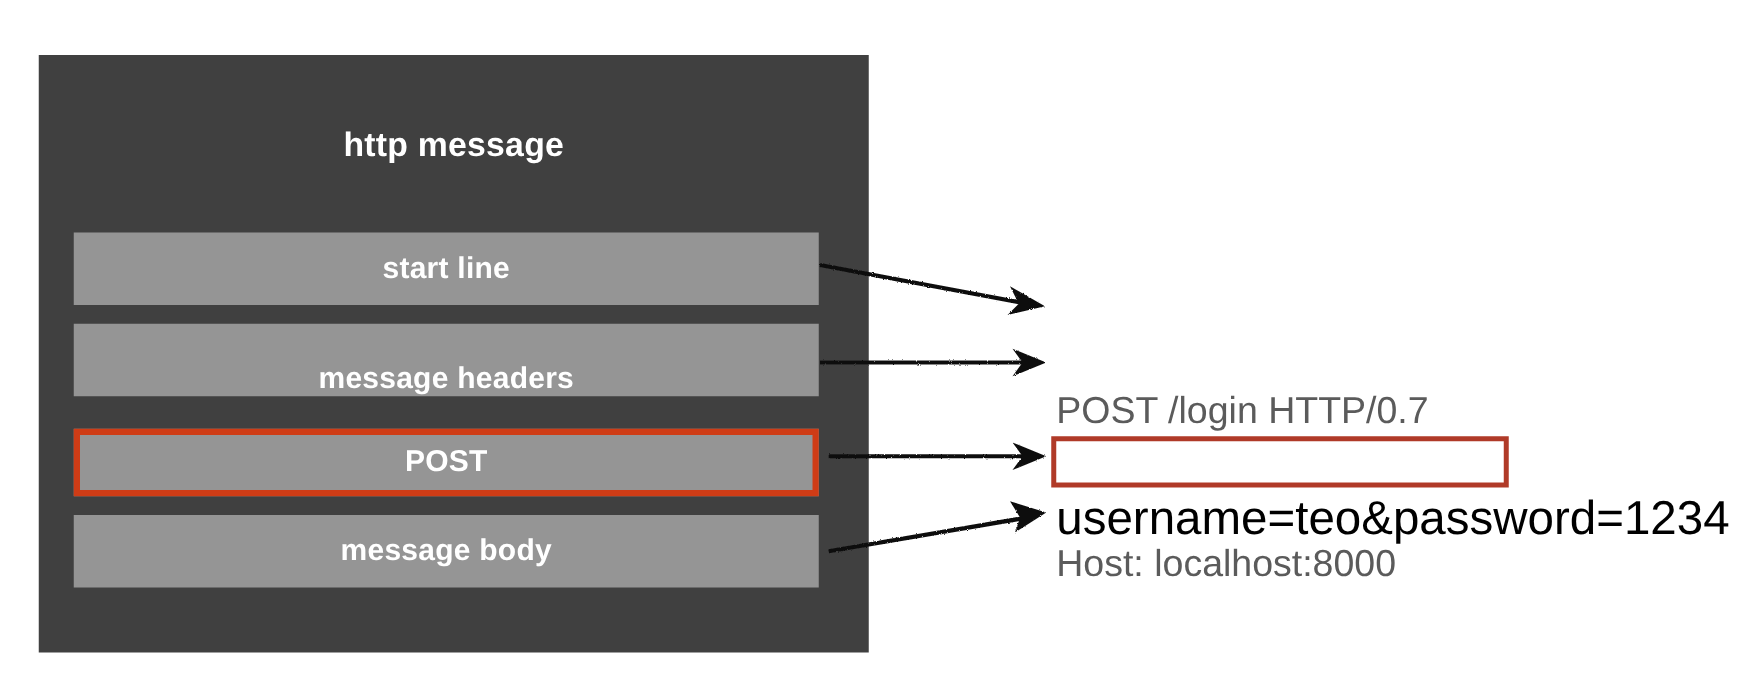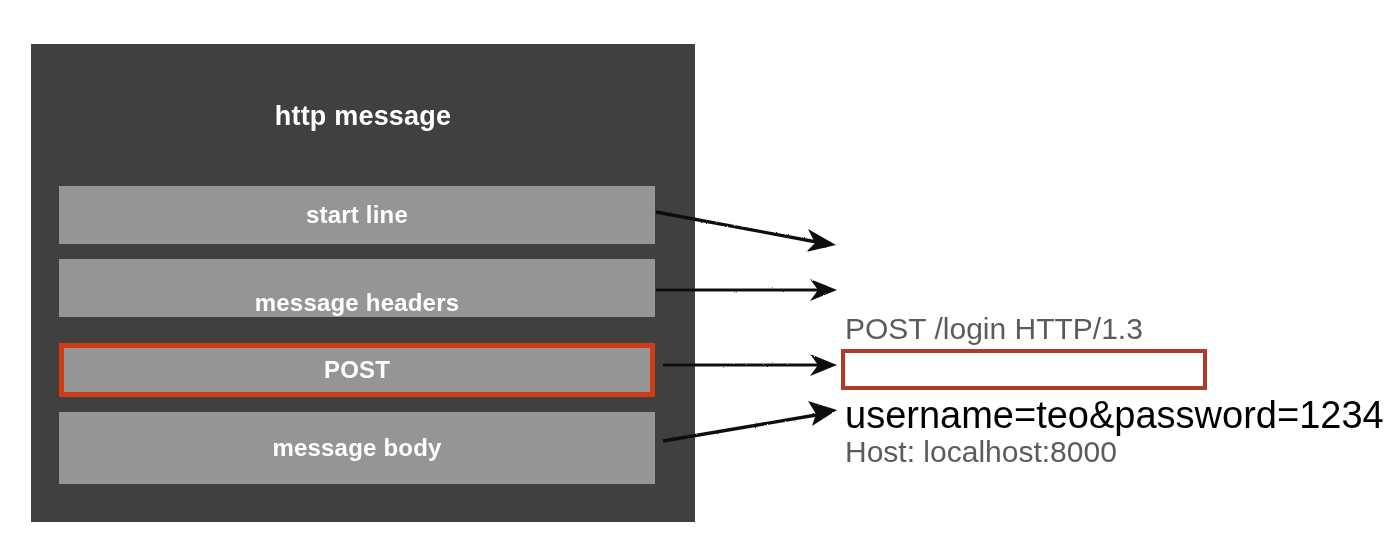--- a/index.html
+++ b/index.html
@@ -60,21 +60,21 @@
     align-items: center;
     justify-content: center;
     box-sizing: border-box;
     letter-spacing: 0.2px;
   }
 
   .bar-start    { top: 142px; height: 58px; }   
   .bar-headers  { top: 215px; height: 58px; align-items: flex-end; }   
   .bar-crlf     { top: 299px; height: 54px;     
                   border: 5px solid #cf3c16; }
-  .bar-body     { top: 368px; height: 72px; }   
+  .bar-body     { top: 368px; height: 58px; }   
 
   
   .msg {
     position: absolute;
     left: 845px;
     top: 226px;
     color: #5b5b5b;
     font-size: 30px;
     line-height: 41px;
     white-space: pre;
@@ -132,21 +132,21 @@
     <div class="bar bar-crlf">
       <span>POST</span>
     </div>
 
     <div class="bar bar-body">
       <span>message body</span>
     </div>
   </div>
 
   <div class="msg">
-    <div class="msg-line">POST /login HTTP/1.3</div>
+    <div class="msg-line">POST /login HTTP/0.7</div>
     <div class="msg-line">Host: localhost:8000</div>
     
   </div>
 
   <div class="crlf-box"></div>
 
   <div class="msg-body">username=teo&amp;password=1234</div>
 
   <svg class="arrows" viewBox="0 0 1396 552">
     <defs>

